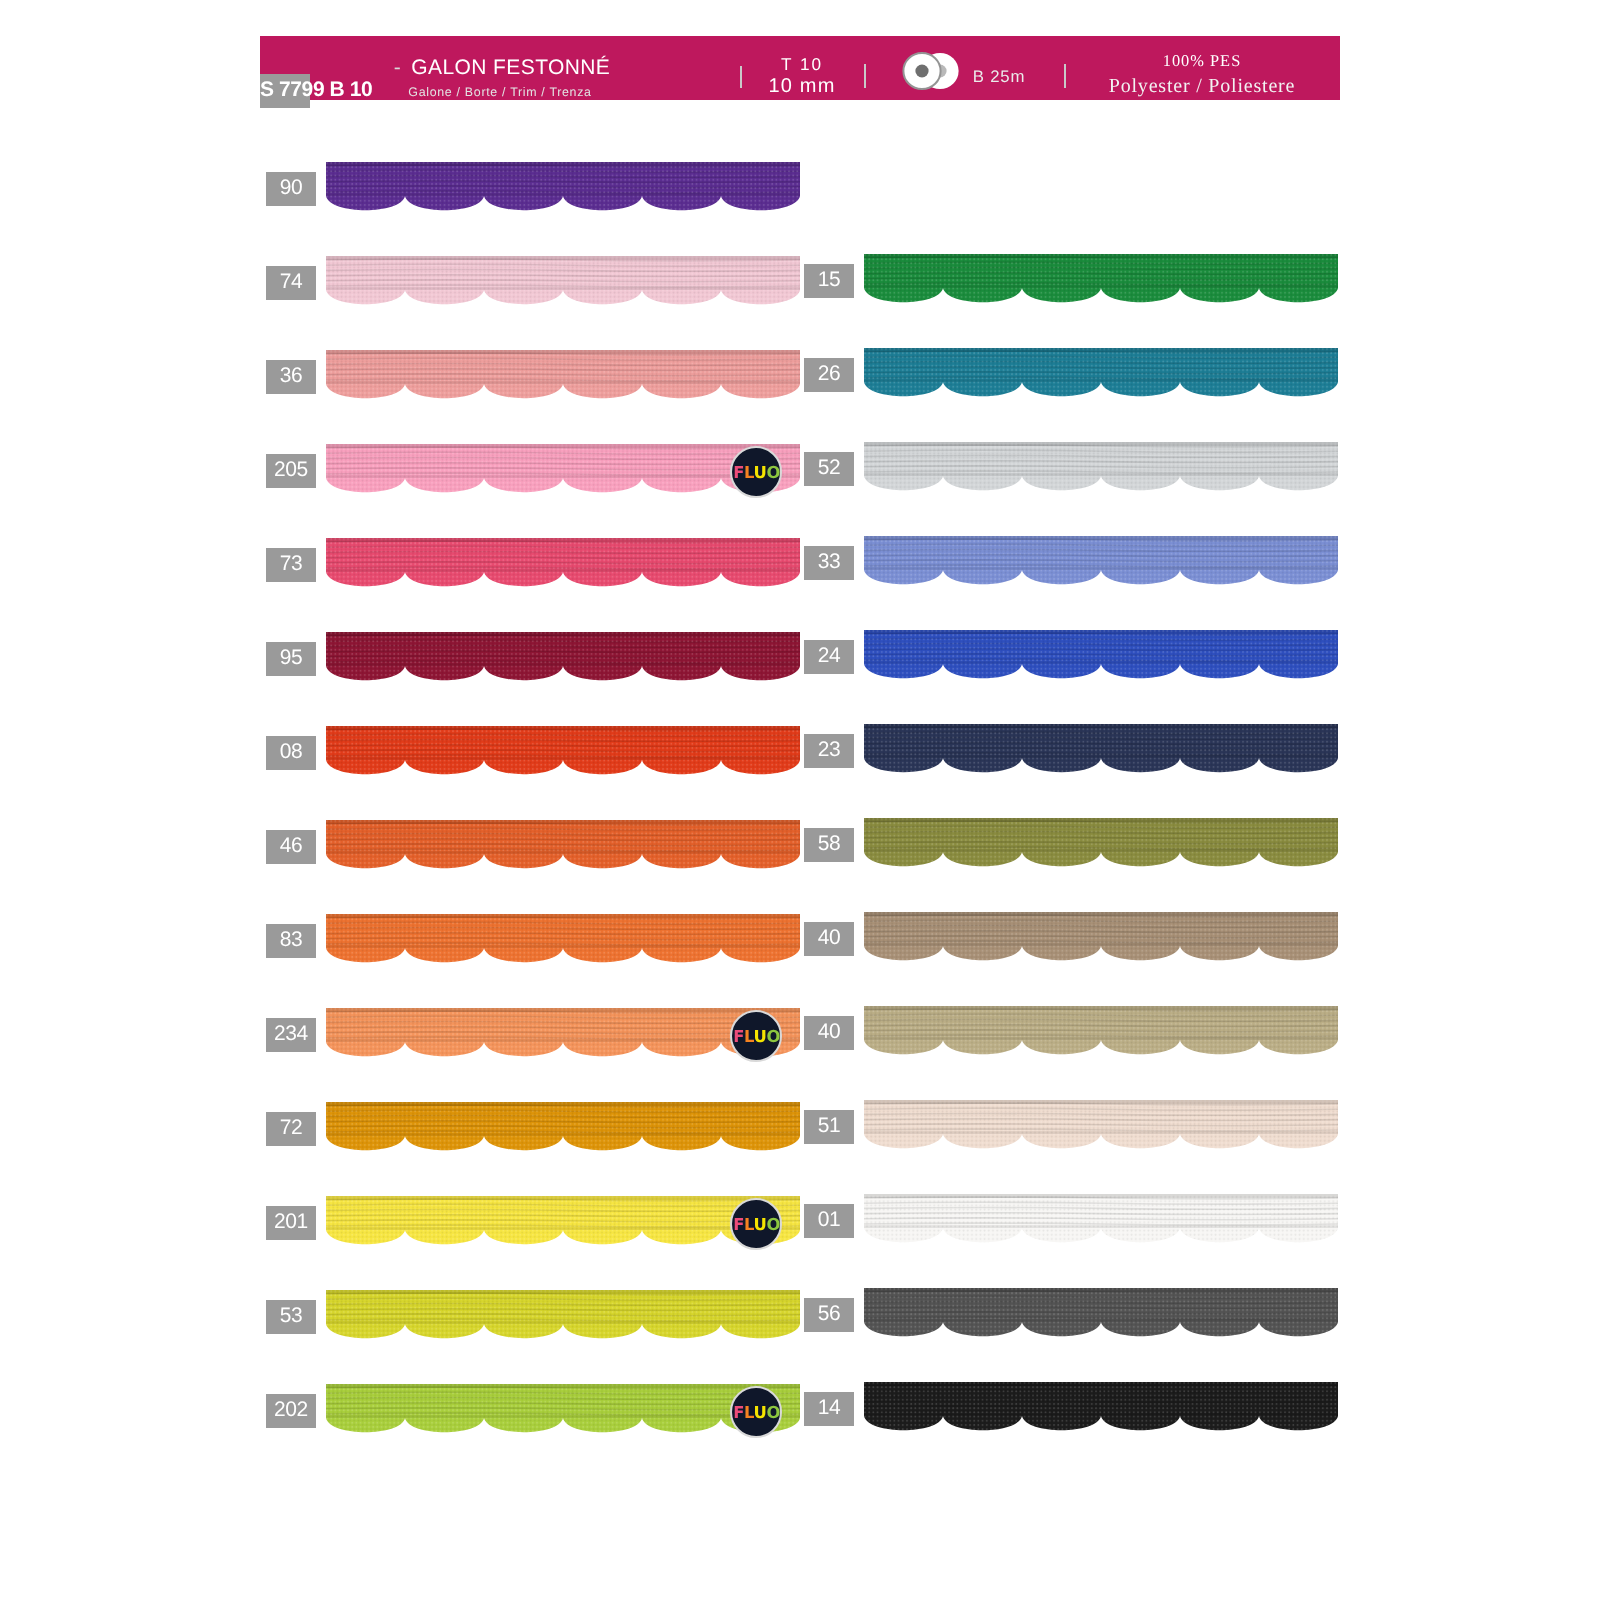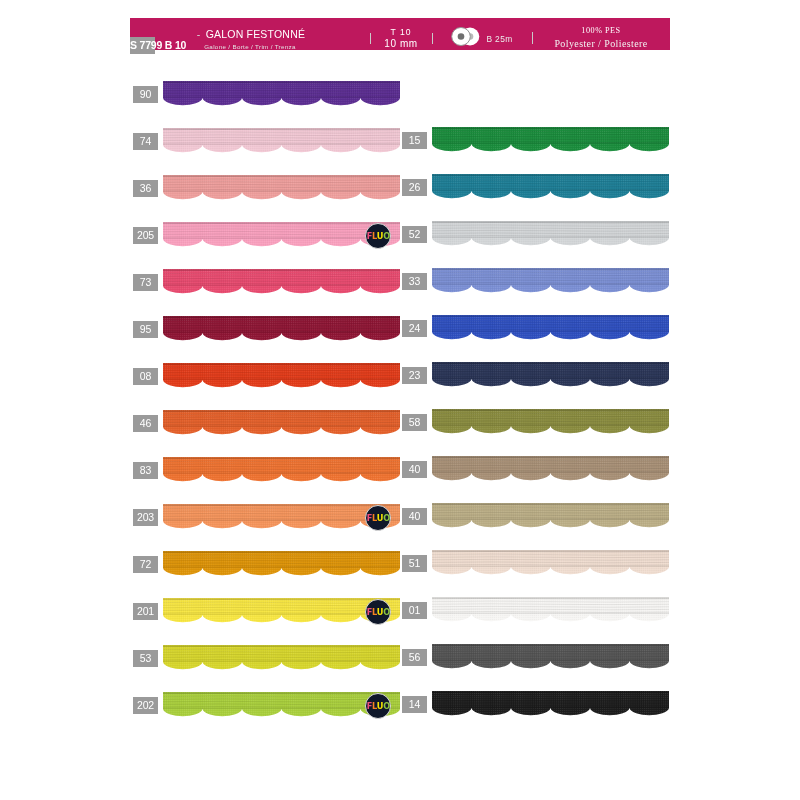--- a/index.html
+++ b/index.html
@@ -381,21 +381,21 @@
               <path d="M0,14.999999999999998 Q59.25,14.099999999999998 118.5,14.999999999999998 T237,14.999999999999998" stroke="rgba(0,0,0,0.10)" stroke-width="0.8" fill="none"></path>
       <rect x="0" y="0" width="237" height="30" fill="url(#ptxL-8)"></rect>
       <rect x="0" y="0" width="237" height="2" fill="rgba(0,0,0,0.12)"></rect>
       <rect x="0" y="15.6" width="237" height="1.4" fill="rgba(0,0,0,0.08)"></rect>
     </g>
   </svg>
         </div>
 
     </div>
     <div class="row">
-      <div class="code">203</div>
+      <div class="code">234</div>
       <div class="trim" title="203">
           <svg viewBox="0 0 237 30" preserveAspectRatio="none">
     <defs>
       <clipPath id="txL-9">
                 <path d="M0,0 L237,0 L237,17 C 235,26.5 199.5,26.5 197.5,17 C 195.5,26.5 160,26.5 158,17 C 156,26.5 120.5,26.5 118.5,17 C 116.5,26.5 81,26.5 79,17 C 77,26.5 41.5,26.5 39.5,17 C 37.5,26.5 2,26.5 0,17 Z"></path>
               </clipPath>
       <pattern id="ptxL-9" width="2.1" height="2.1" patternUnits="userSpaceOnUse">
         <rect width="2.1" height="2.1" fill="none"></rect>
         <circle cx="0.5" cy="0.5" r="0.45" fill="rgba(255,255,255,0.17)"></circle>
         <circle cx="1.5" cy="1.5" r="0.45" fill="rgba(0,0,0,0.07)"></circle>

